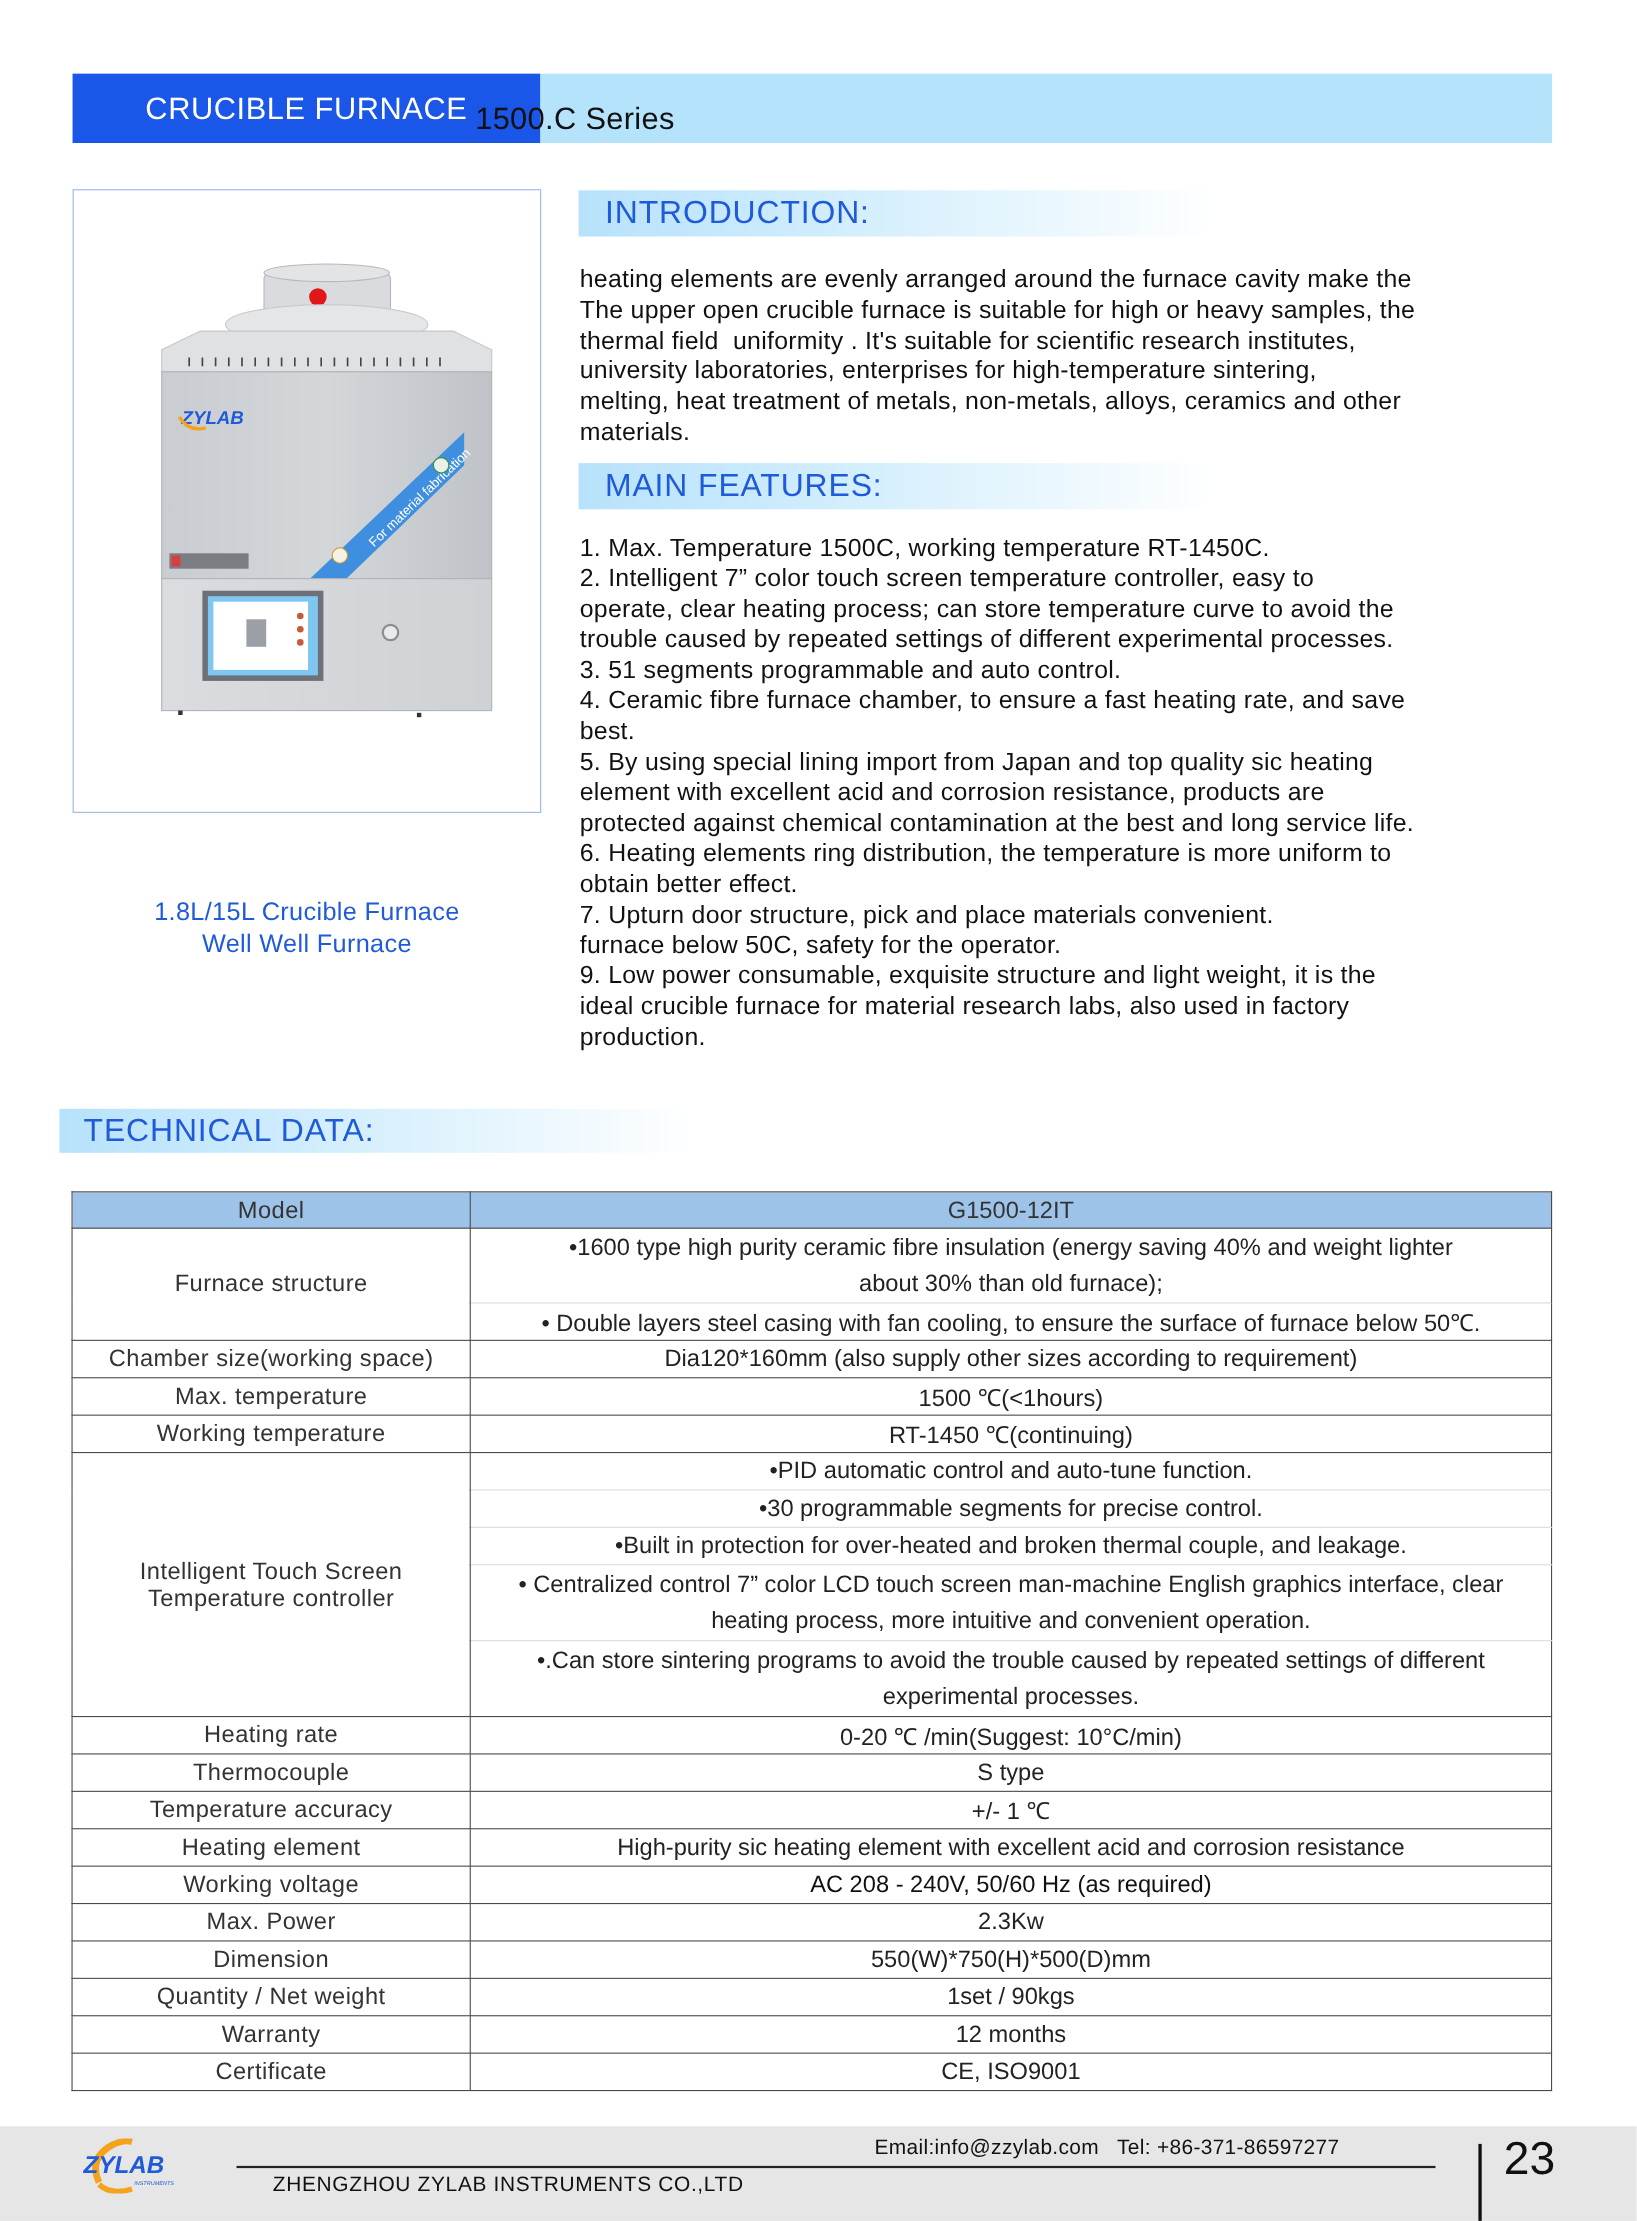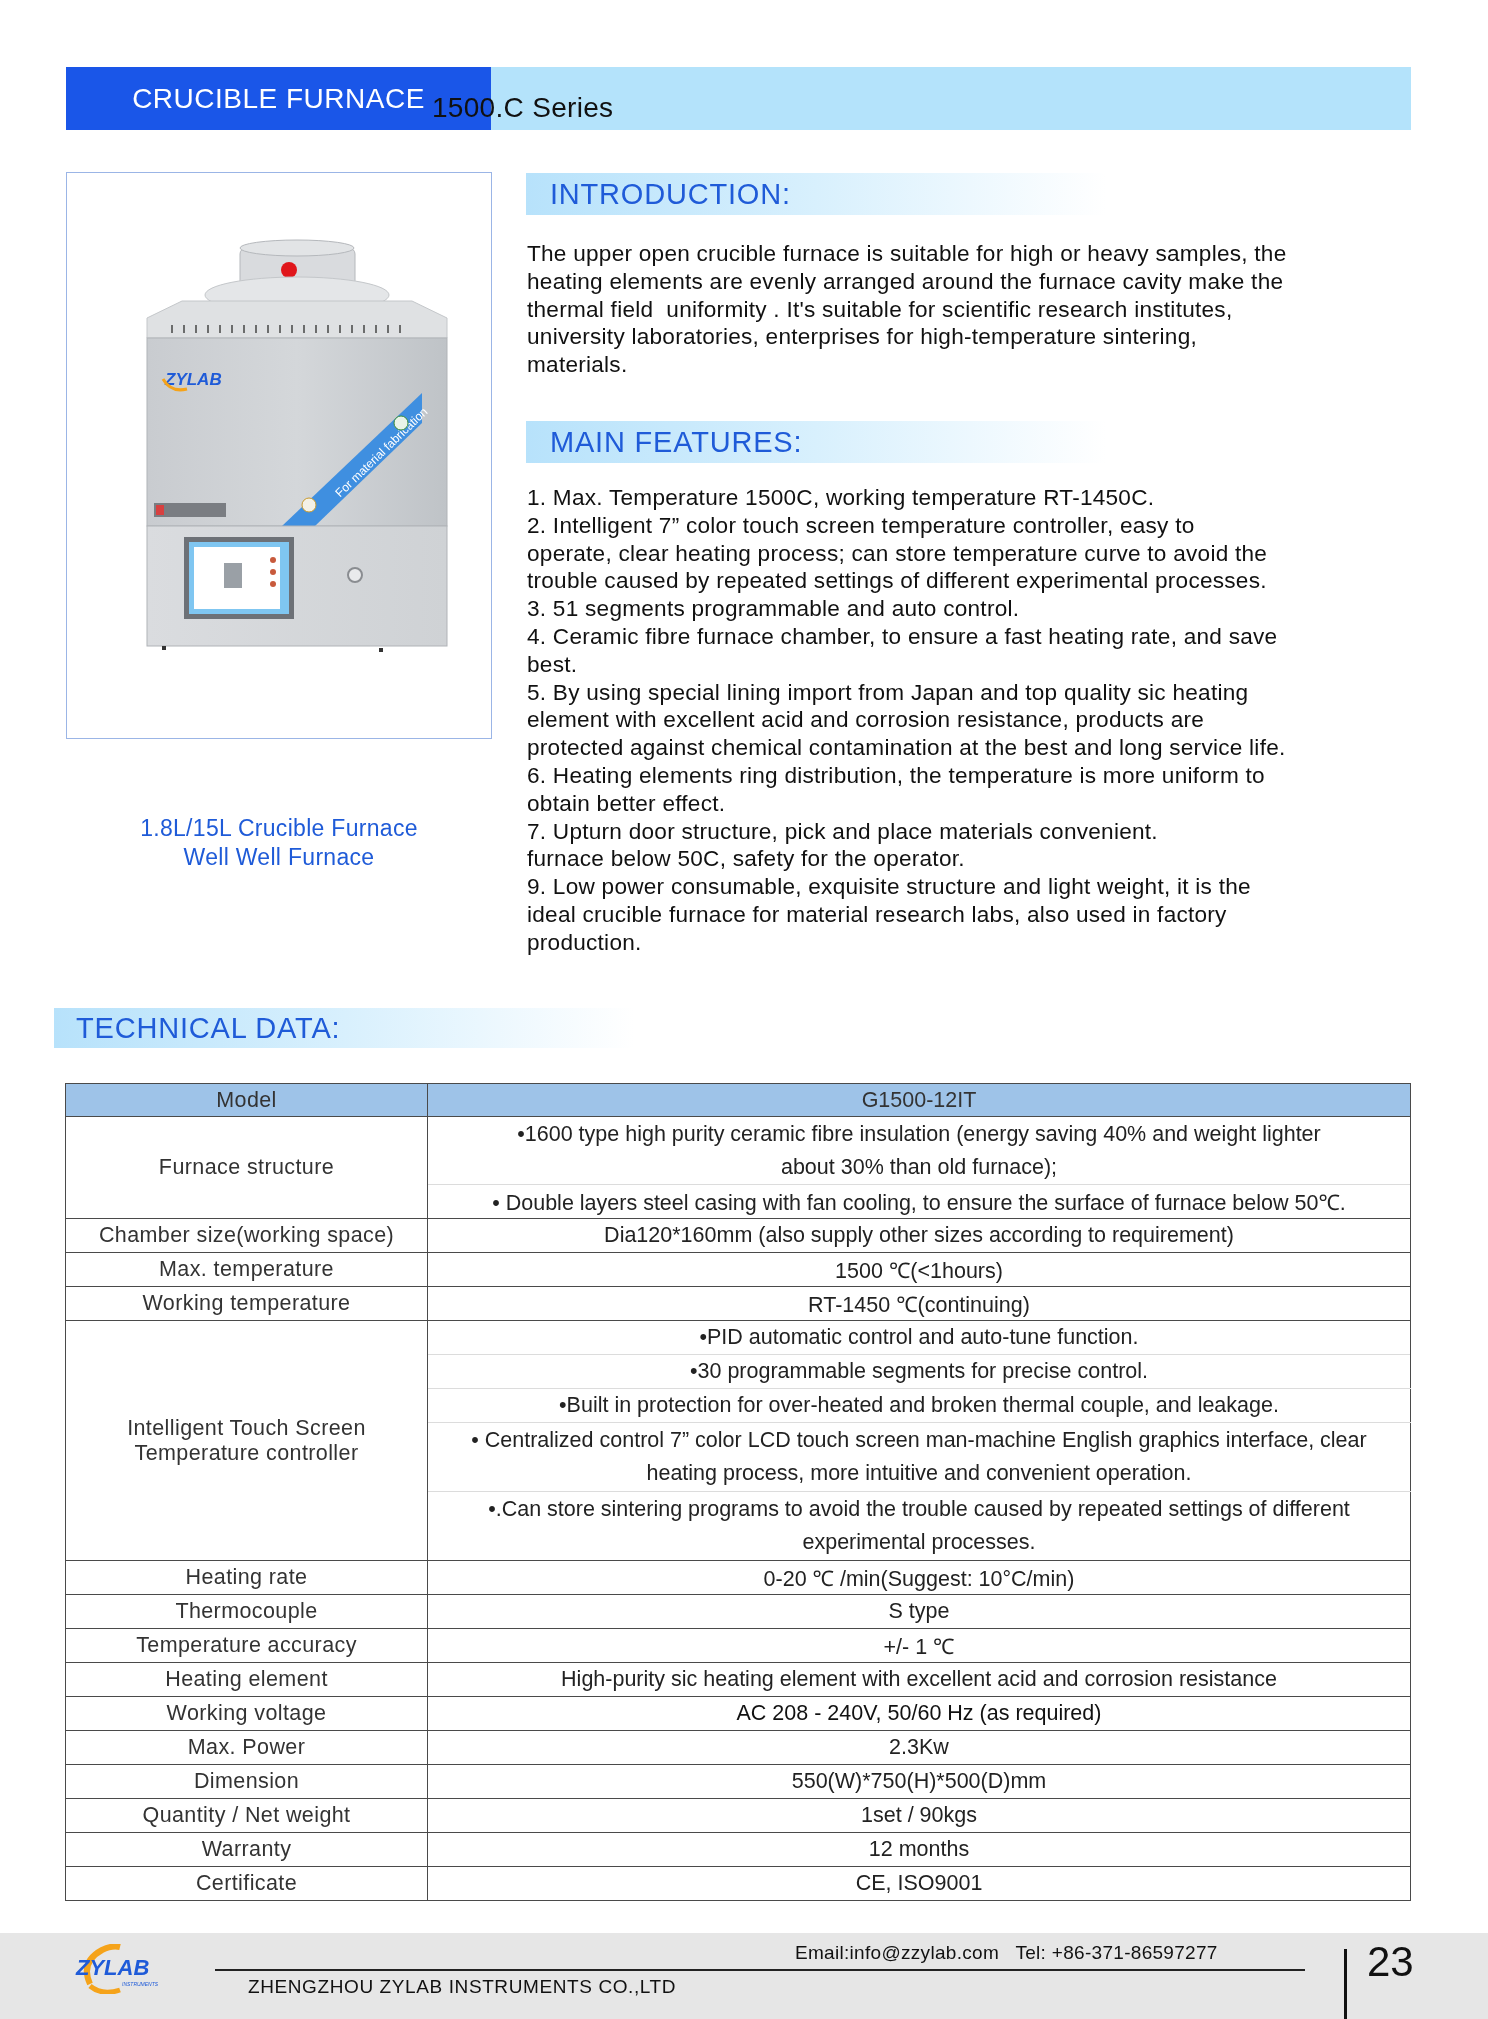--- a/index.html
+++ b/index.html
@@ -127,24 +127,25 @@
   </svg>
 </div>
 
 <div class="caption">
   <div>1.8L/15L Crucible Furnace</div>
   <div>Well Well Furnace</div>
 </div>
 
 <div class="sec-bar sec-intro">INTRODUCTION:</div>
 <div class="body-text intro-text">
+  <div>heating elements are evenly arranged around the furnace cavity make the</div>
   <div>The upper open crucible furnace is suitable for high or heavy samples, the</div>
-  <div>heating elements are evenly arranged around the furnace cavity make the</div>
   <div style="white-space:pre;">thermal field  uniformity . It's suitable for scientific research institutes,</div>
   <div>university laboratories, enterprises for high-temperature sintering,</div>
+  <div>melting, heat treatment of metals, non-metals, alloys, ceramics and other</div>
   <div>materials.</div>
 </div>
 
 <div class="sec-bar sec-feat">MAIN FEATURES:</div>
 <ul class="body-text feat-list">
   <li>1. Max. Temperature 1500C, working temperature RT-1450C.</li>
   <li>2. Intelligent 7” color touch screen temperature controller, easy to</li>
   <li>operate, clear heating process; can store temperature curve to avoid the</li>
   <li>trouble caused by repeated settings of different experimental processes.</li>
   <li>3. 51 segments programmable and auto control.</li>

